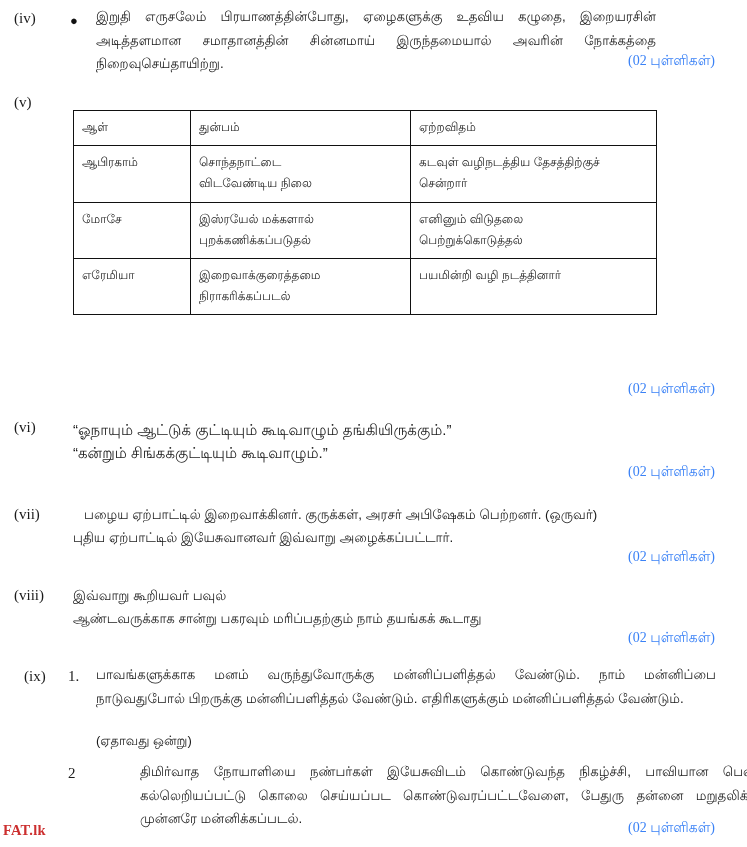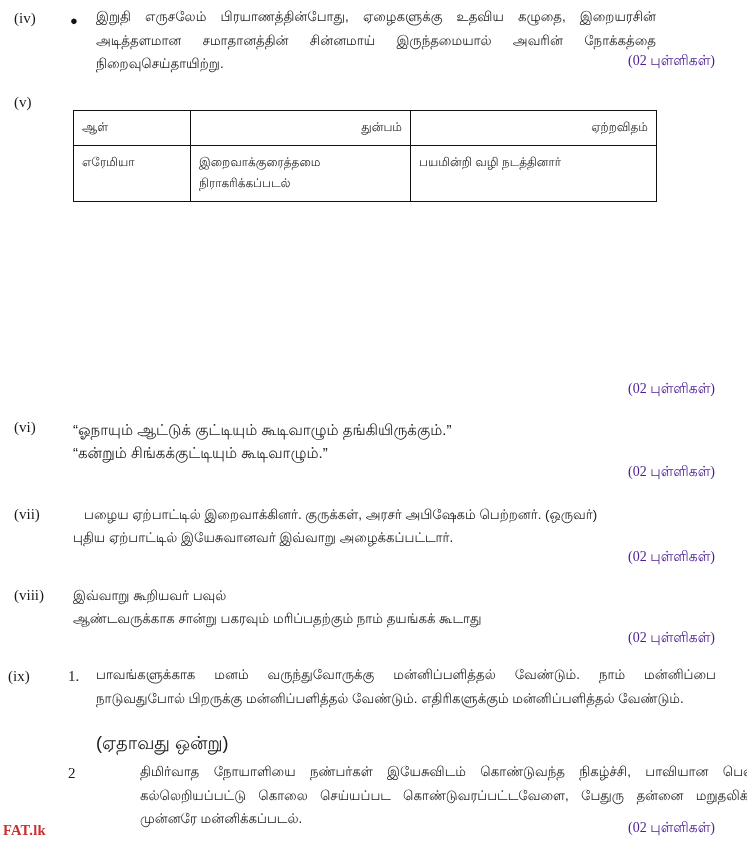--- a/index.html
+++ b/index.html
@@ -71,21 +71,21 @@
     text-align: justify;
     text-justify: inter-word;
   }
   .body-text.nojust { text-align: left; }
 
   .marks {
     position: absolute;
     right: 32px;
     font-family: "Liberation Serif", "DejaVu Serif", serif;
     font-size: 14px;
-    color: #4c1d95;
+    color: #3b82f6;
     white-space: nowrap;
   }
 
   
   .tbl-wrap {
     position: absolute;
     left: 73px;
     top: 110px;
     width: 583px;
   }
@@ -97,21 +97,21 @@
     font-size: 12px;
     color: #1a1a1a;
   }
   table.grid td, table.grid th {
     border: 1.4px solid #111;
     padding: 6px 8px 7px 8px;
     vertical-align: top;
     font-weight: normal;
     line-height: 21px;
   }
-  table.grid th { text-align: right; height: 35px; vertical-align: middle; }
+  table.grid th { text-align: left; height: 35px; vertical-align: middle; }
   table.grid th.first { text-align: left; }
   col.c1 { width: 117px; }
   col.c2 { width: 220px; }
   col.c3 { width: 246px; }
   tr.r-abr td { height: 57px; }
   tr.r-mos td { height: 55px; }
   tr.r-jer td { height: 55px; }
   tr.r-pau td { height: 62px; }
 
   .cell-lines span { display: block; }
@@ -135,21 +135,21 @@
     font-size: 15px;
     line-height: 23px;
     color: #1a1a1a;
     white-space: nowrap;
     text-align: center;
   }
 
   .sub-note {
     position: absolute;
     font-family: "Liberation Sans", "DejaVu Sans", sans-serif;
-    font-size: 18px;
+    font-size: 13px;
     color: #1a1a1a;
     white-space: nowrap;
   }
 
   .num-marker {
     position: absolute;
     font-family: "Liberation Serif", "DejaVu Serif", serif;
     font-size: 15px;
     color: #1a1a1a;
   }
@@ -180,20 +180,50 @@
               <col class="c3">
             </colgroup>
           <thead>
             <tr>
               <th class="first">ஆள்</th>
               <th>துன்பம்</th>
               <th>ஏற்றவிதம்</th>
             </tr>
           </thead>
           <tbody>
+            <tr class="r-abr">
+              <td>ஆபிரகாம்</td>
+              <td>
+                <div class="cell-lines">
+                  <span>சொந்தநாட்டை</span>
+                  <span>விடவேண்டிய நிலை</span>
+                </div>
+              </td>
+              <td>
+                <div class="cell-lines">
+                  <span>கடவுள் வழிநடத்திய தேசத்திற்குச்</span>
+                  <span>சென்றார்</span>
+                </div>
+              </td>
+            </tr>
+            <tr class="r-mos">
+              <td>மோசே</td>
+              <td>
+                <div class="cell-lines">
+                  <span>இஸ்ரயேல் மக்களால்</span>
+                  <span>புறக்கணிக்கப்படுதல்</span>
+                </div>
+              </td>
+              <td>
+                <div class="cell-lines">
+                  <span>எனினும் விடுதலை</span>
+                  <span>பெற்றுக்கொடுத்தல்</span>
+                </div>
+              </td>
+            </tr>
             <tr class="r-jer">
               <td>எரேமியா</td>
               <td>
                 <div class="cell-lines">
                   <span>இறைவாக்குரைத்தமை</span>
                   <span>நிராகரிக்கப்படல்</span>
                 </div>
               </td>
               <td>
                 <div class="cell-lines">
@@ -223,21 +253,21 @@
     </div>
 
     <div class="item" style="top:0px;">
       <div class="marker" style="left:14px; top:587px;">(viii)</div>
       <div class="body-text nojust" style="left:73px; top:584px; width:620px;">இவ்வாறு கூறியவர் பவுல்</div>
       <div class="body-text nojust" style="left:73px; top:607px; width:620px;">ஆண்டவருக்காக சான்று பகரவும் மரிப்பதற்கும் நாம் தயங்கக் கூடாது</div>
       <div class="marks" style="top:630px;">(02 புள்ளிகள்)</div>
     </div>
 
     <div class="item" style="top:0px;">
-      <div class="marker" style="left:8px; top:668px;">(ix)</div>
+      <div class="marker" style="left:24px; top:668px;">(ix)</div>
 
       <div class="num-marker" style="left:68px; top:668px;">1.</div>
       <div class="body-text" style="left:96px; top:663px; width:620px;">பாவங்களுக்காக மனம் வருந்துவோருக்கு மன்னிப்பளித்தல் வேண்டும். நாம் மன்னிப்பை நாடுவதுபோல் பிறருக்கு மன்னிப்பளித்தல் வேண்டும். எதிரிகளுக்கும் மன்னிப்பளித்தல் வேண்டும்.</div>
       <div class="sub-note" style="left:96px; top:733px;">(ஏதாவது ஒன்று)</div>
 
       <div class="num-marker" style="left:68px; top:765px;">2</div>
       <div class="body-text" style="left:96px; top:760px; width:620px;margin-left:44px;">திமிர்வாத நோயாளியை நண்பர்கள் இயேசுவிடம் கொண்டுவந்த நிகழ்ச்சி, பாவியான பெண் கல்லெறியப்பட்டு கொலை செய்யப்பட கொண்டுவரப்பட்டவேளை, பேதுரு தன்னை மறுதலிக்கு முன்னரே மன்னிக்கப்படல்.</div>
 
       <div class="marks" style="top:820px;">(02 புள்ளிகள்)</div>
     </div>

